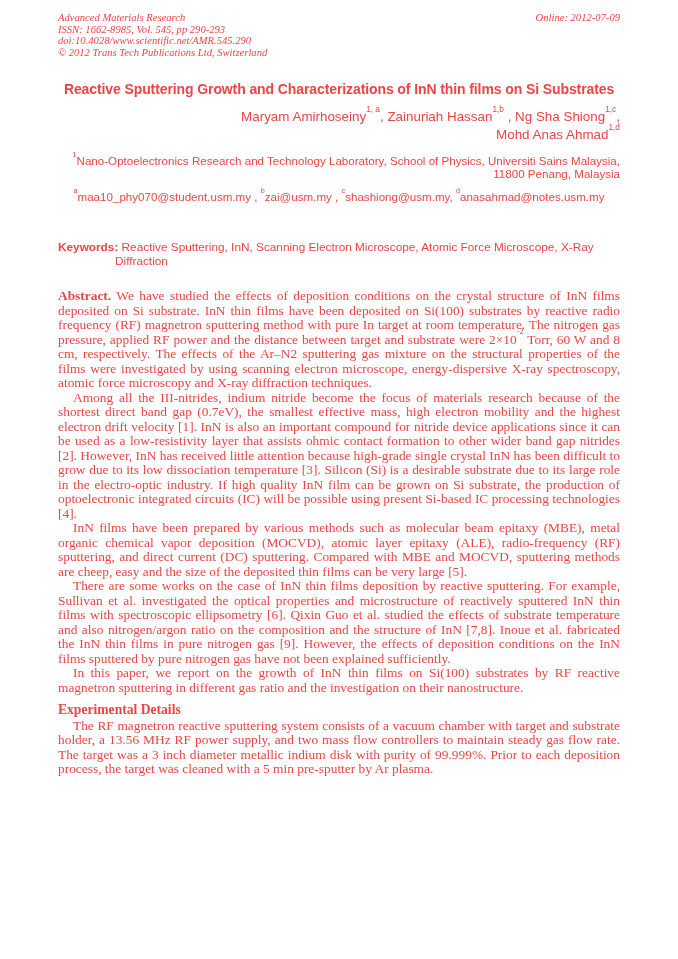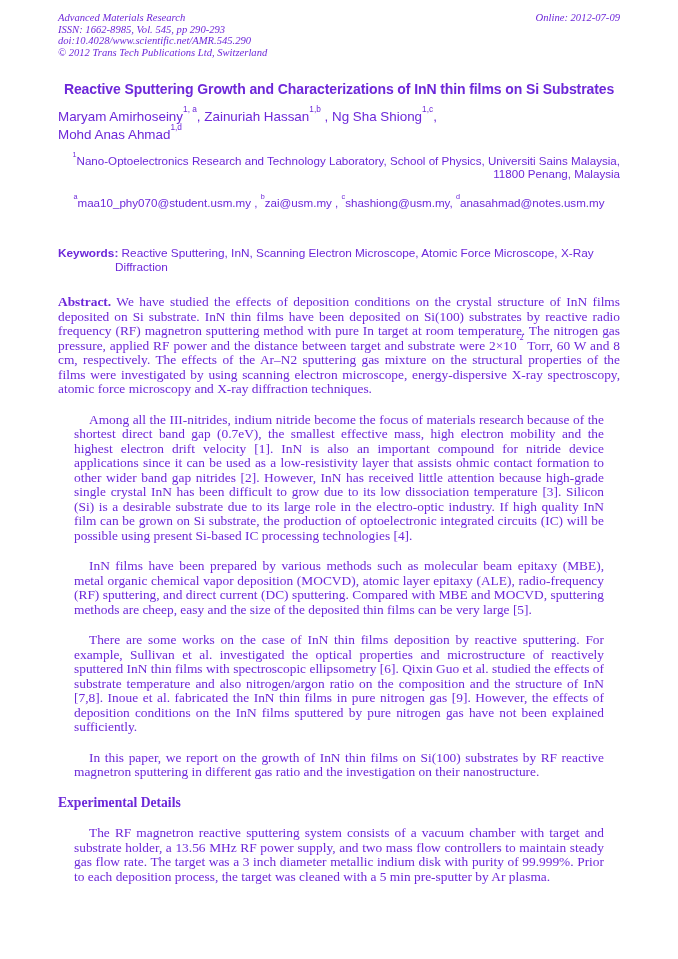--- a/index.html
+++ b/index.html
@@ -3,21 +3,21 @@
 <meta charset="utf-8">
 <style>
   html, body { margin: 0; padding: 0; background: #ffffff; }
   .page {
     position: relative;
     width: 678px;
     height: 959px;
     box-sizing: border-box;
     padding: 12px 58px 0 58px;
     background: #ffffff;
-    color: #6d28d9;
+    color: #ef4444;
     overflow: hidden;
   }
   
   .jheader {
     display: flex;
     justify-content: space-between;
     align-items: flex-start;
     font-family: "Liberation Serif", serif;
     font-style: italic;
     font-size: 10.6px;
@@ -29,21 +29,21 @@
     font-family: "Liberation Sans", sans-serif;
     font-weight: bold;
     font-size: 14px;
     line-height: 17.6px;
     letter-spacing: -0.1px;
     text-align: center;
     margin: 22px 0 0 0;
   }
   
   .authors {
-    text-align: left;
+    text-align: right;
     font-family: "Liberation Sans", sans-serif;
     font-size: 13.4px;
     line-height: 18px;
     margin-top: 10px;
   }
   sup.s {
     font-size: 62%;
     line-height: 0;
     position: relative;
     top: -0.45em;
@@ -54,21 +54,21 @@
     font-family: "Liberation Sans", sans-serif;
     font-size: 11.6px;
     line-height: 13px;
     margin-top: 10px;
   }
   .emails {
     text-align: center;
     font-family: "Liberation Sans", sans-serif;
     font-size: 11.6px;
     line-height: 13px;
-    margin-top: 16px;
+    margin-top: 10px;
   }
   
   .keywords {
     font-family: "Liberation Sans", sans-serif;
     font-size: 11.8px;
     line-height: 13.8px;
     margin-top: 38px;
     padding-left: 57px;
     text-indent: -57px;
   }
@@ -89,21 +89,21 @@
     line-height: 14.5px;
     margin: 13px 0 1px 0;
   }
   .section-heading.spaced { margin-top: 8px; }
   .body-par {
     font-family: "Liberation Serif", serif;
     font-size: 13.4px;
     line-height: 14.5px;
     text-align: justify;
     text-indent: 15px;
-    margin: 16px;
+    margin: 0;
   }
 </style>
 </head>
 <body>
 
 <div class="page">
 
   <div class="jheader">
     <div class="jheader-left">
       <div>Advanced Materials Research</div>

